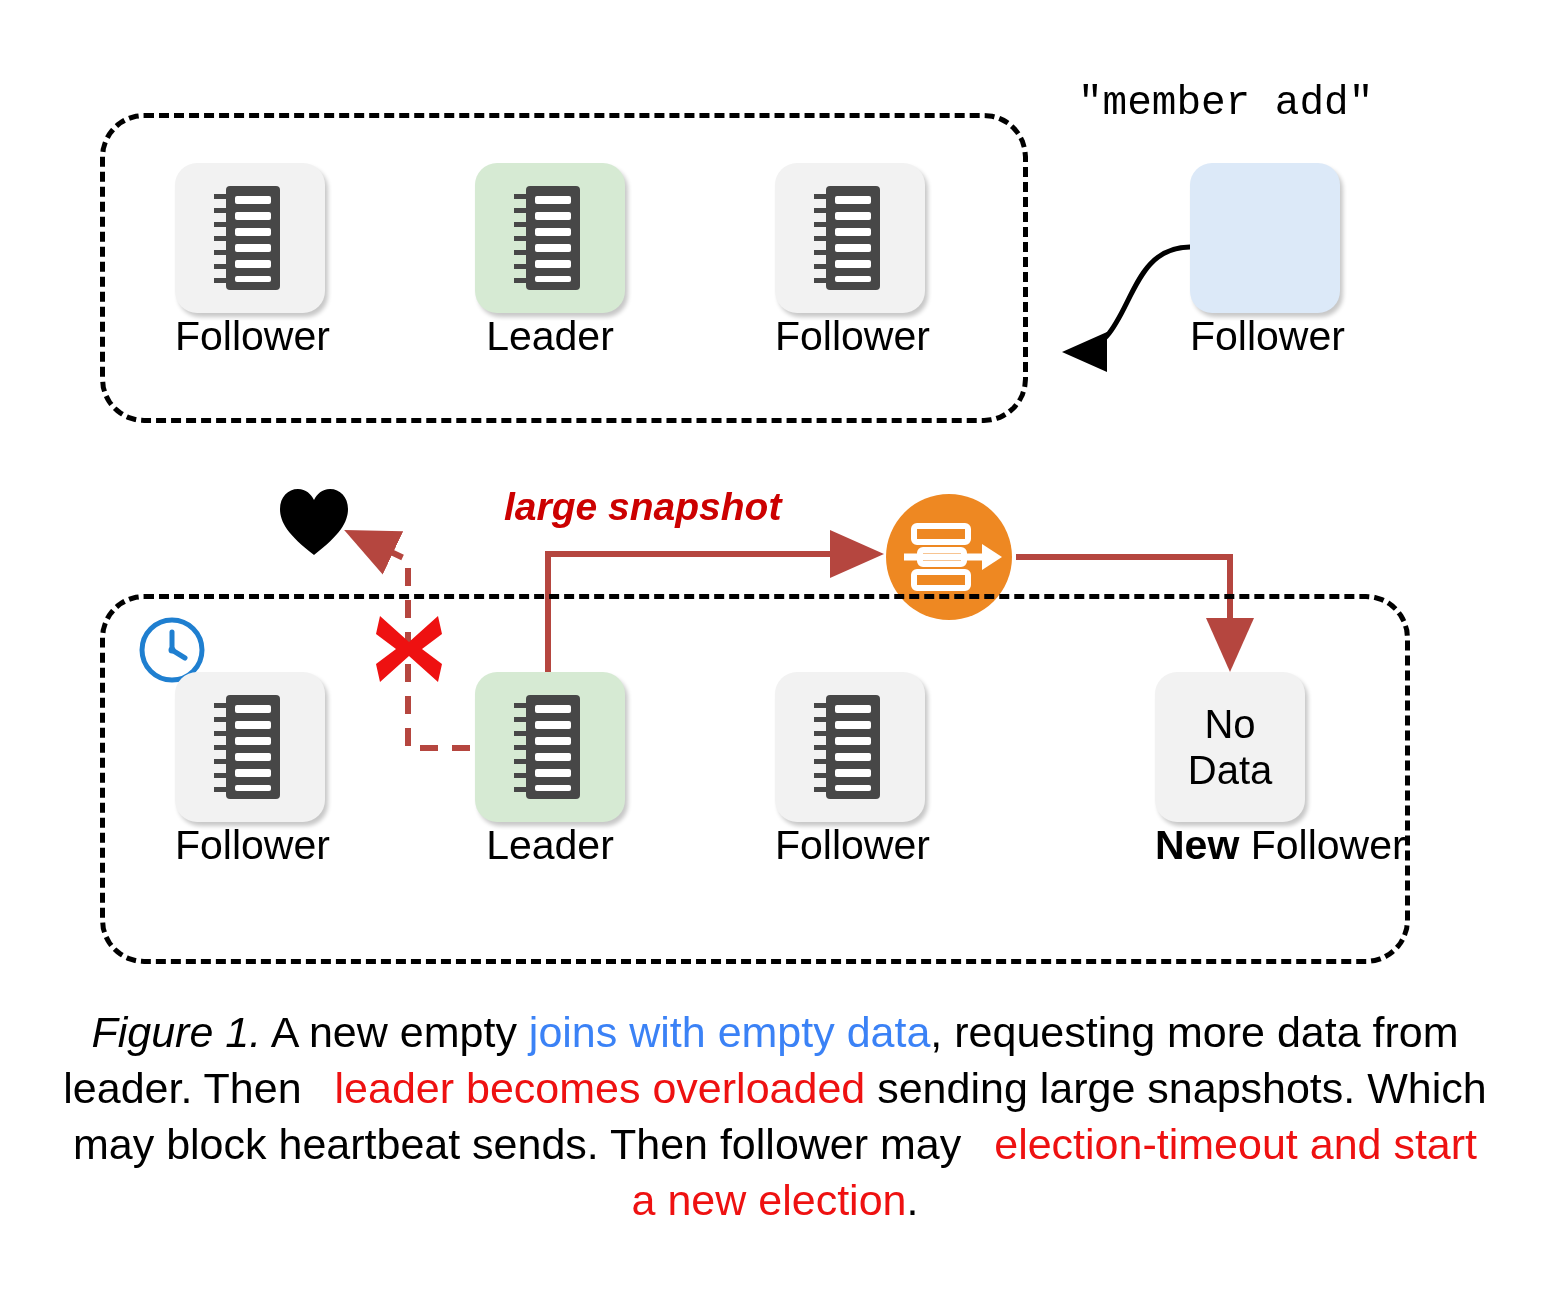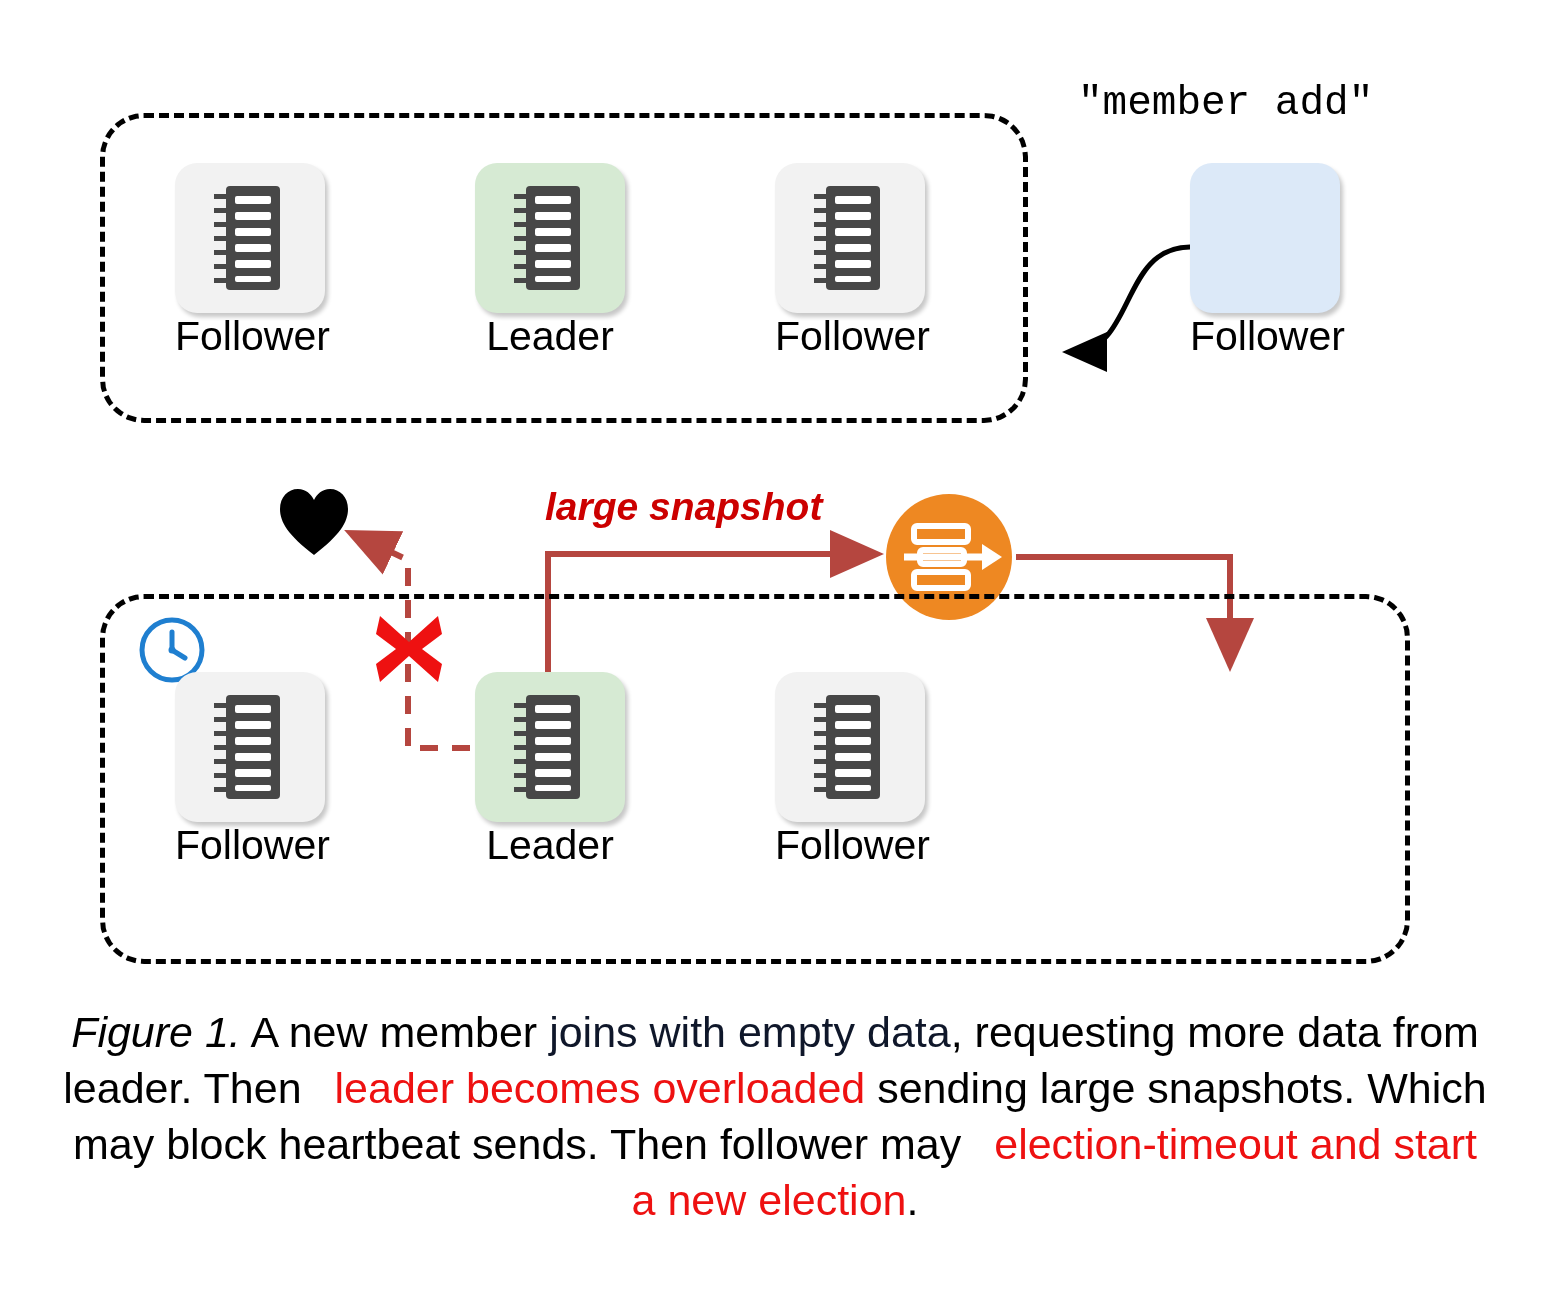--- a/index.html
+++ b/index.html
@@ -81,21 +81,21 @@
     position: absolute;
     left: 1078px;
     top: 80px;
     font-family: "Liberation Mono", monospace;
     font-size: 41px;
     letter-spacing: 0px;
     white-space: nowrap;
   }
   .snapshot-label {
     position: absolute;
-    left: 545px;
+    left: 504px;
     top: 485px;
     font-size: 39px;
     font-style: italic;
     font-weight: bold;
     color: #cc0000;
     white-space: nowrap;
   }
 
   
   .heart {
@@ -137,21 +137,21 @@
   .caption {
     position: absolute;
     left: 60px;
     top: 1005px;
     width: 1430px;
     text-align: center;
     font-size: 43px;
     line-height: 1.30;
   }
   .caption .fig { font-style: italic; font-weight: normal; margin-top: 15px; }
-  .caption .blue { color: #0f172a; }
+  .caption .blue { color: #3b82f6; }
   .caption .red { color: #ee1111; margin-left: 21px; }
 </style>
 </head>
 <body>
 
 <div class="stage">
 
   <svg class="svg-layer" viewBox="0 0 1546 1294">
     <defs>
       <marker id="arrow-black" markerWidth="10" markerHeight="10" refX="7" refY="4" orient="auto">
@@ -356,18 +356,25 @@
             <rect x="12" y="52" width="12" height="5"></rect>
           <rect x="12" y="66" width="12" height="5"></rect>
             <rect x="12" y="80" width="12" height="5"></rect>
           <rect x="12" y="94" width="12" height="5"></rect>
         </g>
       </svg>
     </div>
     <div class="label">Follower</div>
   </div>
 
+  <div class="node nodata" style="left:1155px; top:672px;">
+    <div class="tile">
+      <span>No</span>
+      <span>Data</span>
+    </div>
+    <div class="label"><b>New</b><span> Follower</span></div>
+  </div>
 
   <div class="caption">
-    <span class="fig">Figure 1.</span><span> A new member </span><span class="blue">joins with empty data</span><span>, requesting more data from leader. Then </span><span class="red">leader becomes overloaded</span><span> sending large snapshots. Which may block heartbeat sends. Then follower may </span><span class="red">election-timeout and start a new election</span><span>.</span>
+    <span class="fig">Figure 1.</span><span> A new empty </span><span class="blue">joins with empty data</span><span>, requesting more data from leader. Then </span><span class="red">leader becomes overloaded</span><span> sending large snapshots. Which may block heartbeat sends. Then follower may </span><span class="red">election-timeout and start a new election</span><span>.</span>
   </div>
 
 </div>
 
 </body></html>

